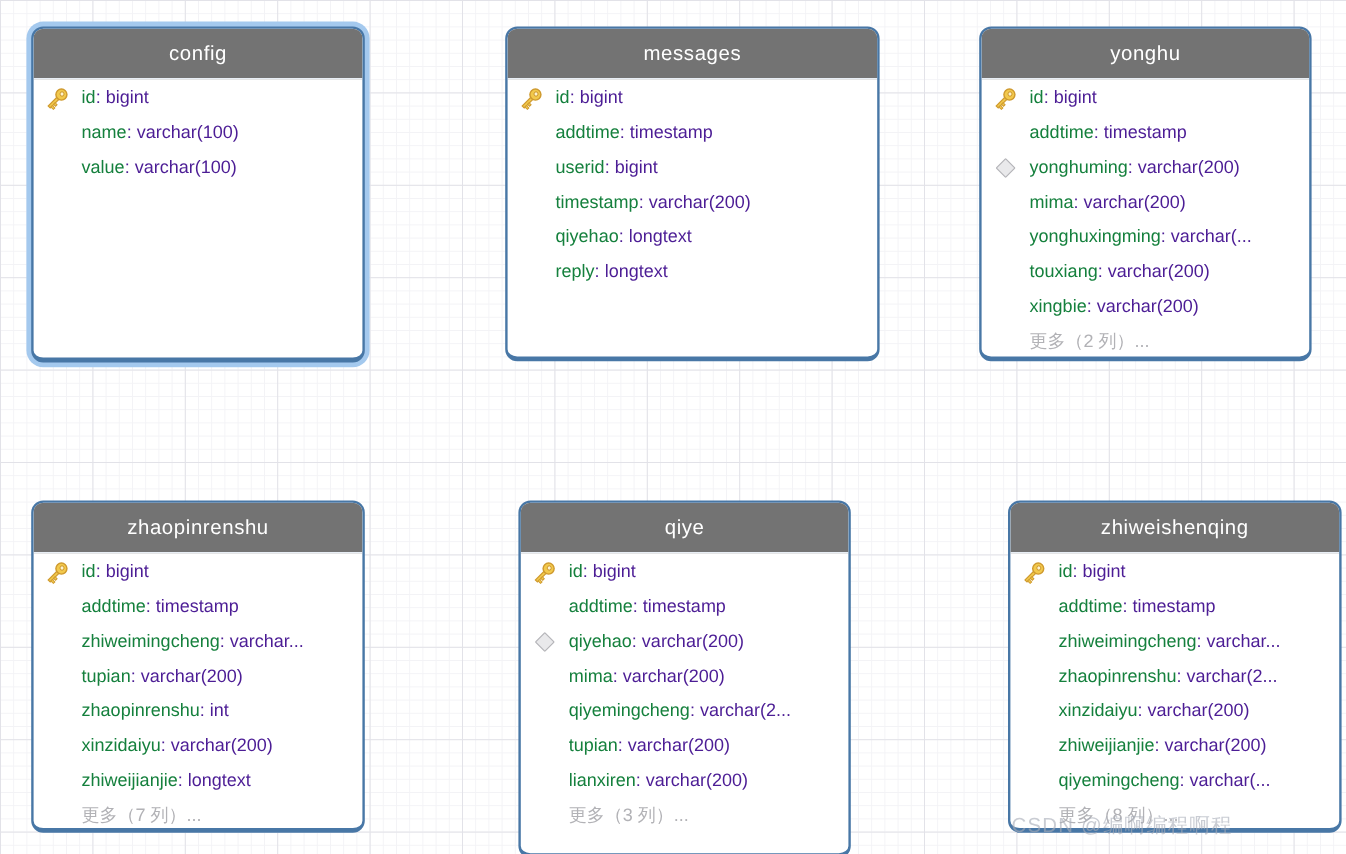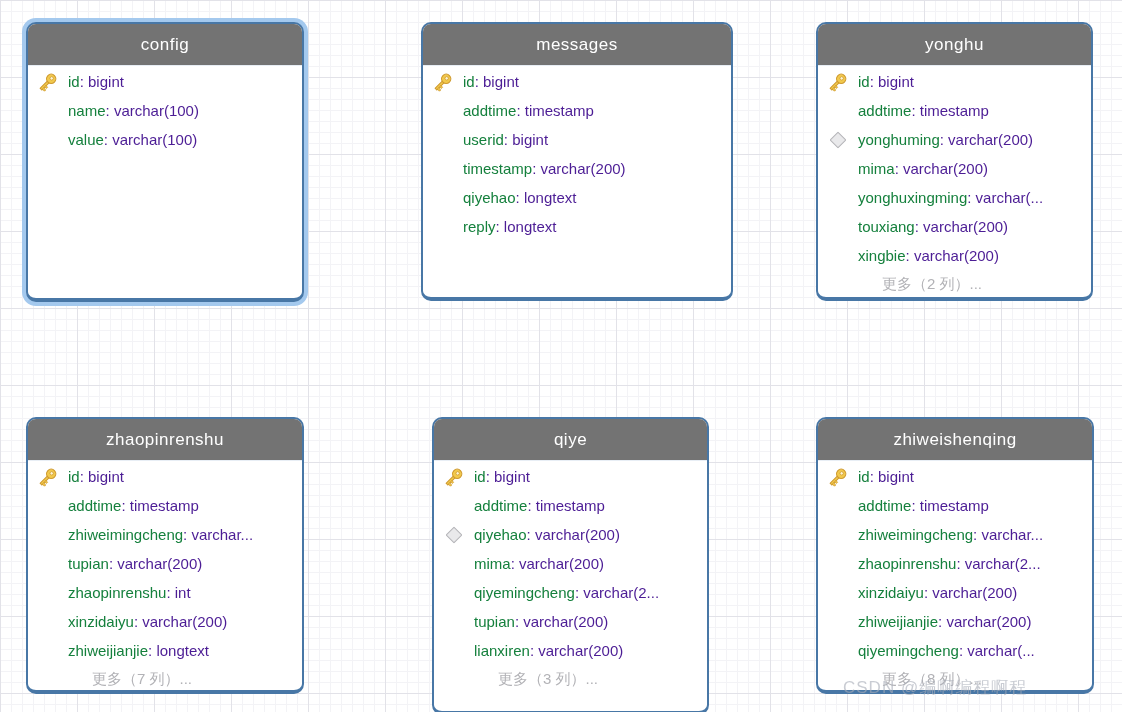--- a/index.html
+++ b/index.html
@@ -43,21 +43,21 @@
     display:flex;align-items:center;
     font-size:15px;
     white-space:nowrap;
   }
   .icon-cell{
     width:40px;min-width:40px;
     display:flex;align-items:center;justify-content:center;
   }
   .field-name{color:#15803d;}
   .field-type{color:#4c1d95;}
-  .more-row{color:#b2b2b6;font-size:15px;padding-left:24px;}
+  .more-row{color:#b2b2b6;font-size:15px;}
   .diamond{
     width:10px;height:10px;
     background:#e9e9eb;
     border:1.5px solid #b4b4b8;
     border-radius:1px;
     transform:rotate(45deg);
     display:inline-block;
   }
   .watermark{
     position:absolute;
@@ -308,21 +308,21 @@
           <span class="icon-cell"></span>
           <span class="field-name">lianxiren</span>
           <span class="field-type">: <span>varchar(200)</span></span>
         </div>
         <div class="field-row more-row">
           <span class="icon-cell"></span>
           <span>更多（3 列）...</span>
         </div>
       </div>
     </div>
-    <div class="table-card" style="left: 816px; top: 417px; width: 278px; height: 277px;">
+    <div class="table-card" style="left: 840px; top: 417px; width: 278px; height: 277px;">
       <div class="table-header">zhiweishenqing</div>
       <div class="table-body">
         <div class="field-row">
           <span class="icon-cell">
             <svg width="22" height="20" viewBox="0 0 22 20">
               <g transform="rotate(-45 11 10)">
                 <rect x="1" y="8.9" width="11" height="2.4" fill="#f2c94c" stroke="#cf9a2f" stroke-width="1"></rect>
                 <rect x="2" y="11" width="1.8" height="3" fill="#f2c94c" stroke="#cf9a2f" stroke-width="0.8"></rect>
                 <rect x="5.2" y="11" width="1.8" height="2.4" fill="#f2c94c" stroke="#cf9a2f" stroke-width="0.8"></rect>
                 <circle cx="15.5" cy="10" r="4.6" fill="#f2c94c" stroke="#cf9a2f" stroke-width="1.2"></circle>

